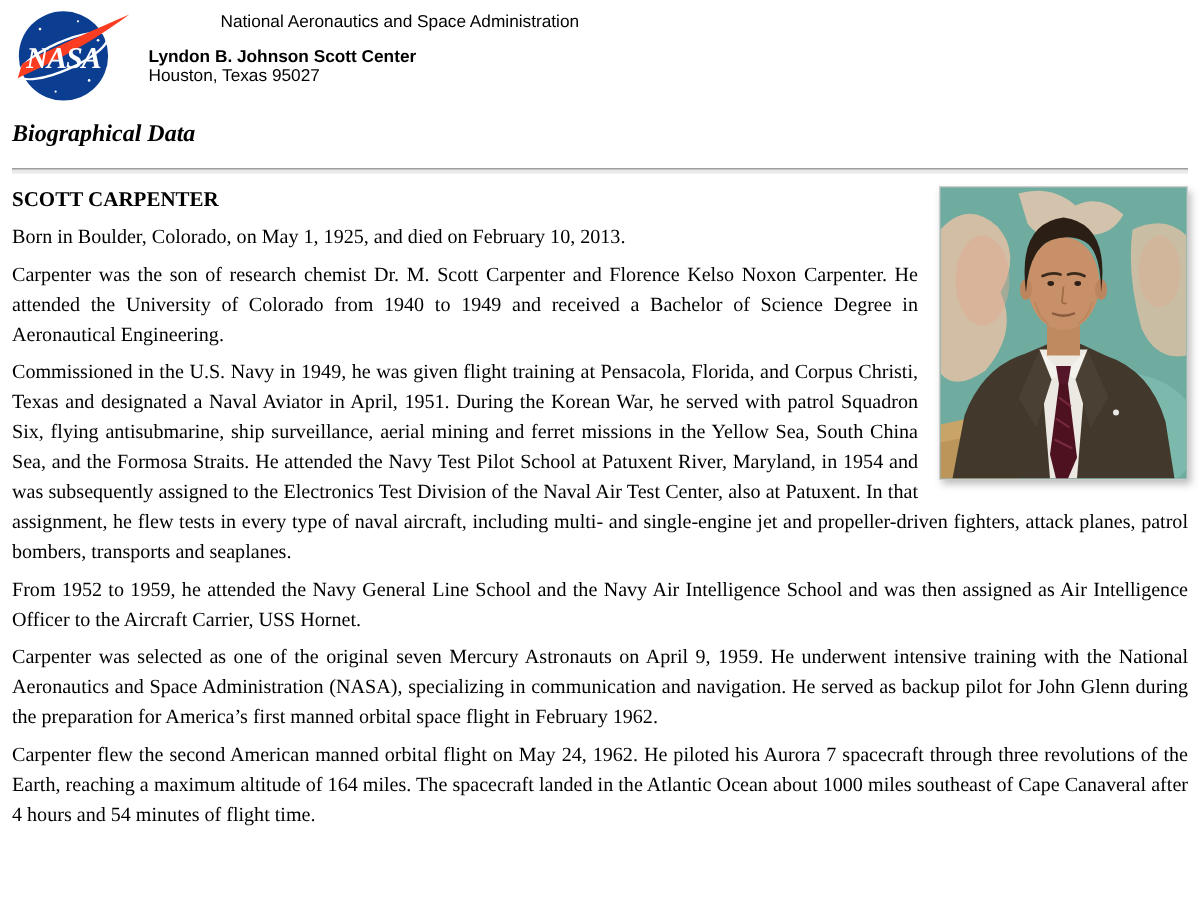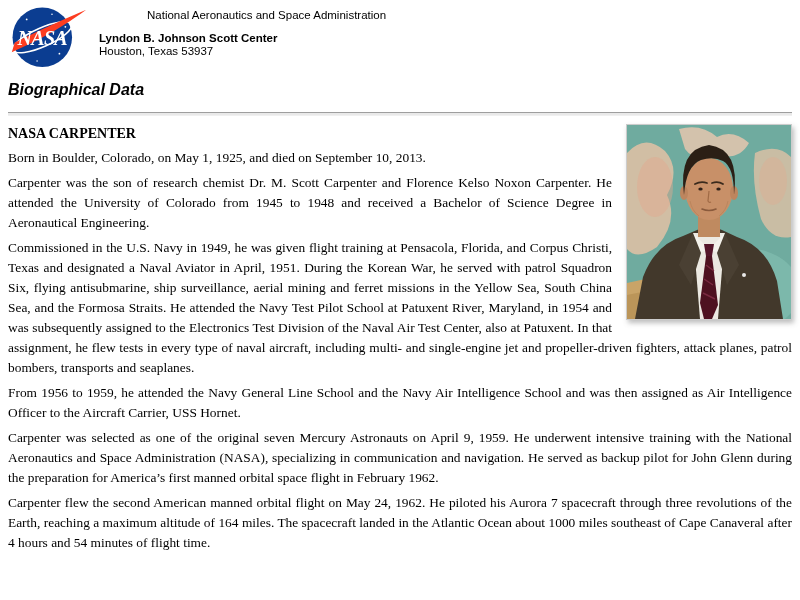--- a/index.html
+++ b/index.html
@@ -15,21 +15,21 @@
   .logo-wrap { width: 82px; height: 64px; flex: 0 0 auto; margin-right: 9px; }
   .masthead-text {
     font-family: "Liberation Sans", sans-serif;
     font-size: 11.5px; line-height: 13px; padding-top: 3px;
   }
   .agency-line { margin-bottom: 10px; padding-left: 48px; }
   .center-line { font-weight: bold; }
 
   
   .page-title {
-    font-family: Liberation Sans, sans-serif;
+    font-family: Liberation Serif, serif;
     font-weight: bold; font-style: italic;
     font-size: 16px; margin: 11px 0 0 0;
   }
 
   hr.divider {
     margin: 13px 0 0 0; height: 2px; border: none;
     border-top: 1px solid #9e9e9e;
     border-bottom: 1px solid #f0f0f0;
     background: #e9e9e9;
   }
@@ -72,21 +72,21 @@
         <g transform="rotate(-24 45 42)">
           <ellipse cx="45" cy="42" rx="43" ry="12.5" fill="none" stroke="#ffffff" stroke-width="2"></ellipse>
         </g>
         <path d="M4 62 C 30 50, 62 36, 104 5 C 76 17, 38 34, 8 49 Z" fill="#fc3d21"></path>
         <text x="45" y="53" text-anchor="middle" font-family="'Liberation Serif', serif" font-size="27" font-weight="bold" font-style="italic" fill="#ffffff" letter-spacing="-1">NASA</text>
       </svg>
     </div>
     <div class="masthead-text">
       <div class="agency-line">National Aeronautics and Space Administration</div>
       <div class="center-line">Lyndon B. Johnson Scott Center</div>
-      <div class="address-line">Houston, Texas 53937</div>
+      <div class="address-line">Houston, Texas 95027</div>
     </div>
   </div>
 
   <div class="page-title">Biographical Data</div>
 
   <hr class="divider">
 
   <div class="article">
 
     <div class="photo-frame" title="Color portrait of Scott Carpenter in dark suit and tie in front of a world map">
@@ -130,25 +130,25 @@
         <path d="M68 59 q 6 -3 12 -1 M85 58 q 6 -2 11 1" stroke="#3a2a1c" stroke-width="1.8" fill="none" stroke-linecap="round"></path>
         <ellipse cx="73.5" cy="64" rx="2.2" ry="1.6" fill="#2e2018"></ellipse>
         <ellipse cx="91.5" cy="64" rx="2.2" ry="1.6" fill="#2e2018"></ellipse>
         <path d="M82 66 L81 76 q 1 2 3 1" stroke="#a06a45" stroke-width="1.2" fill="none"></path>
         <path d="M75 84 q 7 3 14 0" stroke="#8a5a3c" stroke-width="1.6" fill="none" stroke-linecap="round"></path>
         <path d="M63 76 q 2 10 9 15 M101 76 q -2 10 -9 15" stroke="#b27e55" stroke-width="1" fill="none" opacity="0.6"></path>
       </svg>
     </div>
 
     <div class="bio-heading">
-      <div>NASA CARPENTER</div>
+      <div>SCOTT CARPENTER</div>
     </div>
 
-    <p>Born in Boulder, Colorado, on May 1, 1925, and died on September 10, 2013.</p>
-    <p>Carpenter was the son of research chemist Dr. M. Scott Carpenter and Florence Kelso Noxon Carpenter. He attended the University of Colorado from 1945 to 1948 and received a Bachelor of Science Degree in Aeronautical Engineering.</p>
+    <p>Born in Boulder, Colorado, on May 1, 1925, and died on February 10, 2013.</p>
+    <p>Carpenter was the son of research chemist Dr. M. Scott Carpenter and Florence Kelso Noxon Carpenter. He attended the University of Colorado from 1940 to 1949 and received a Bachelor of Science Degree in Aeronautical Engineering.</p>
     <p>Commissioned in the U.S. Navy in 1949, he was given flight training at Pensacola, Florida, and Corpus Christi, Texas and designated a Naval Aviator in April, 1951. During the Korean War, he served with patrol Squadron Six, flying antisubmarine, ship surveillance, aerial mining and ferret missions in the Yellow Sea, South China Sea, and the Formosa Straits. He attended the Navy Test Pilot School at Patuxent River, Maryland, in 1954 and was subsequently assigned to the Electronics Test Division of the Naval Air Test Center, also at Patuxent. In that assignment, he flew tests in every type of naval aircraft, including multi- and single-engine jet and propeller-driven fighters, attack planes, patrol bombers, transports and seaplanes.</p>
-    <p>From 1956 to 1959, he attended the Navy General Line School and the Navy Air Intelligence School and was then assigned as Air Intelligence Officer to the Aircraft Carrier, USS Hornet.</p>
+    <p>From 1952 to 1959, he attended the Navy General Line School and the Navy Air Intelligence School and was then assigned as Air Intelligence Officer to the Aircraft Carrier, USS Hornet.</p>
     <p>Carpenter was selected as one of the original seven Mercury Astronauts on April 9, 1959. He underwent intensive training with the National Aeronautics and Space Administration (NASA), specializing in communication and navigation. He served as backup pilot for John Glenn during the preparation for America’s first manned orbital space flight in February 1962.</p>
     <p>Carpenter flew the second American manned orbital flight on May 24, 1962. He piloted his Aurora 7 spacecraft through three revolutions of the Earth, reaching a maximum altitude of 164 miles. The spacecraft landed in the Atlantic Ocean about 1000 miles southeast of Cape Canaveral after 4 hours and 54 minutes of flight time.</p>
 
   </div>
 
 </div>
 
 </body></html>

